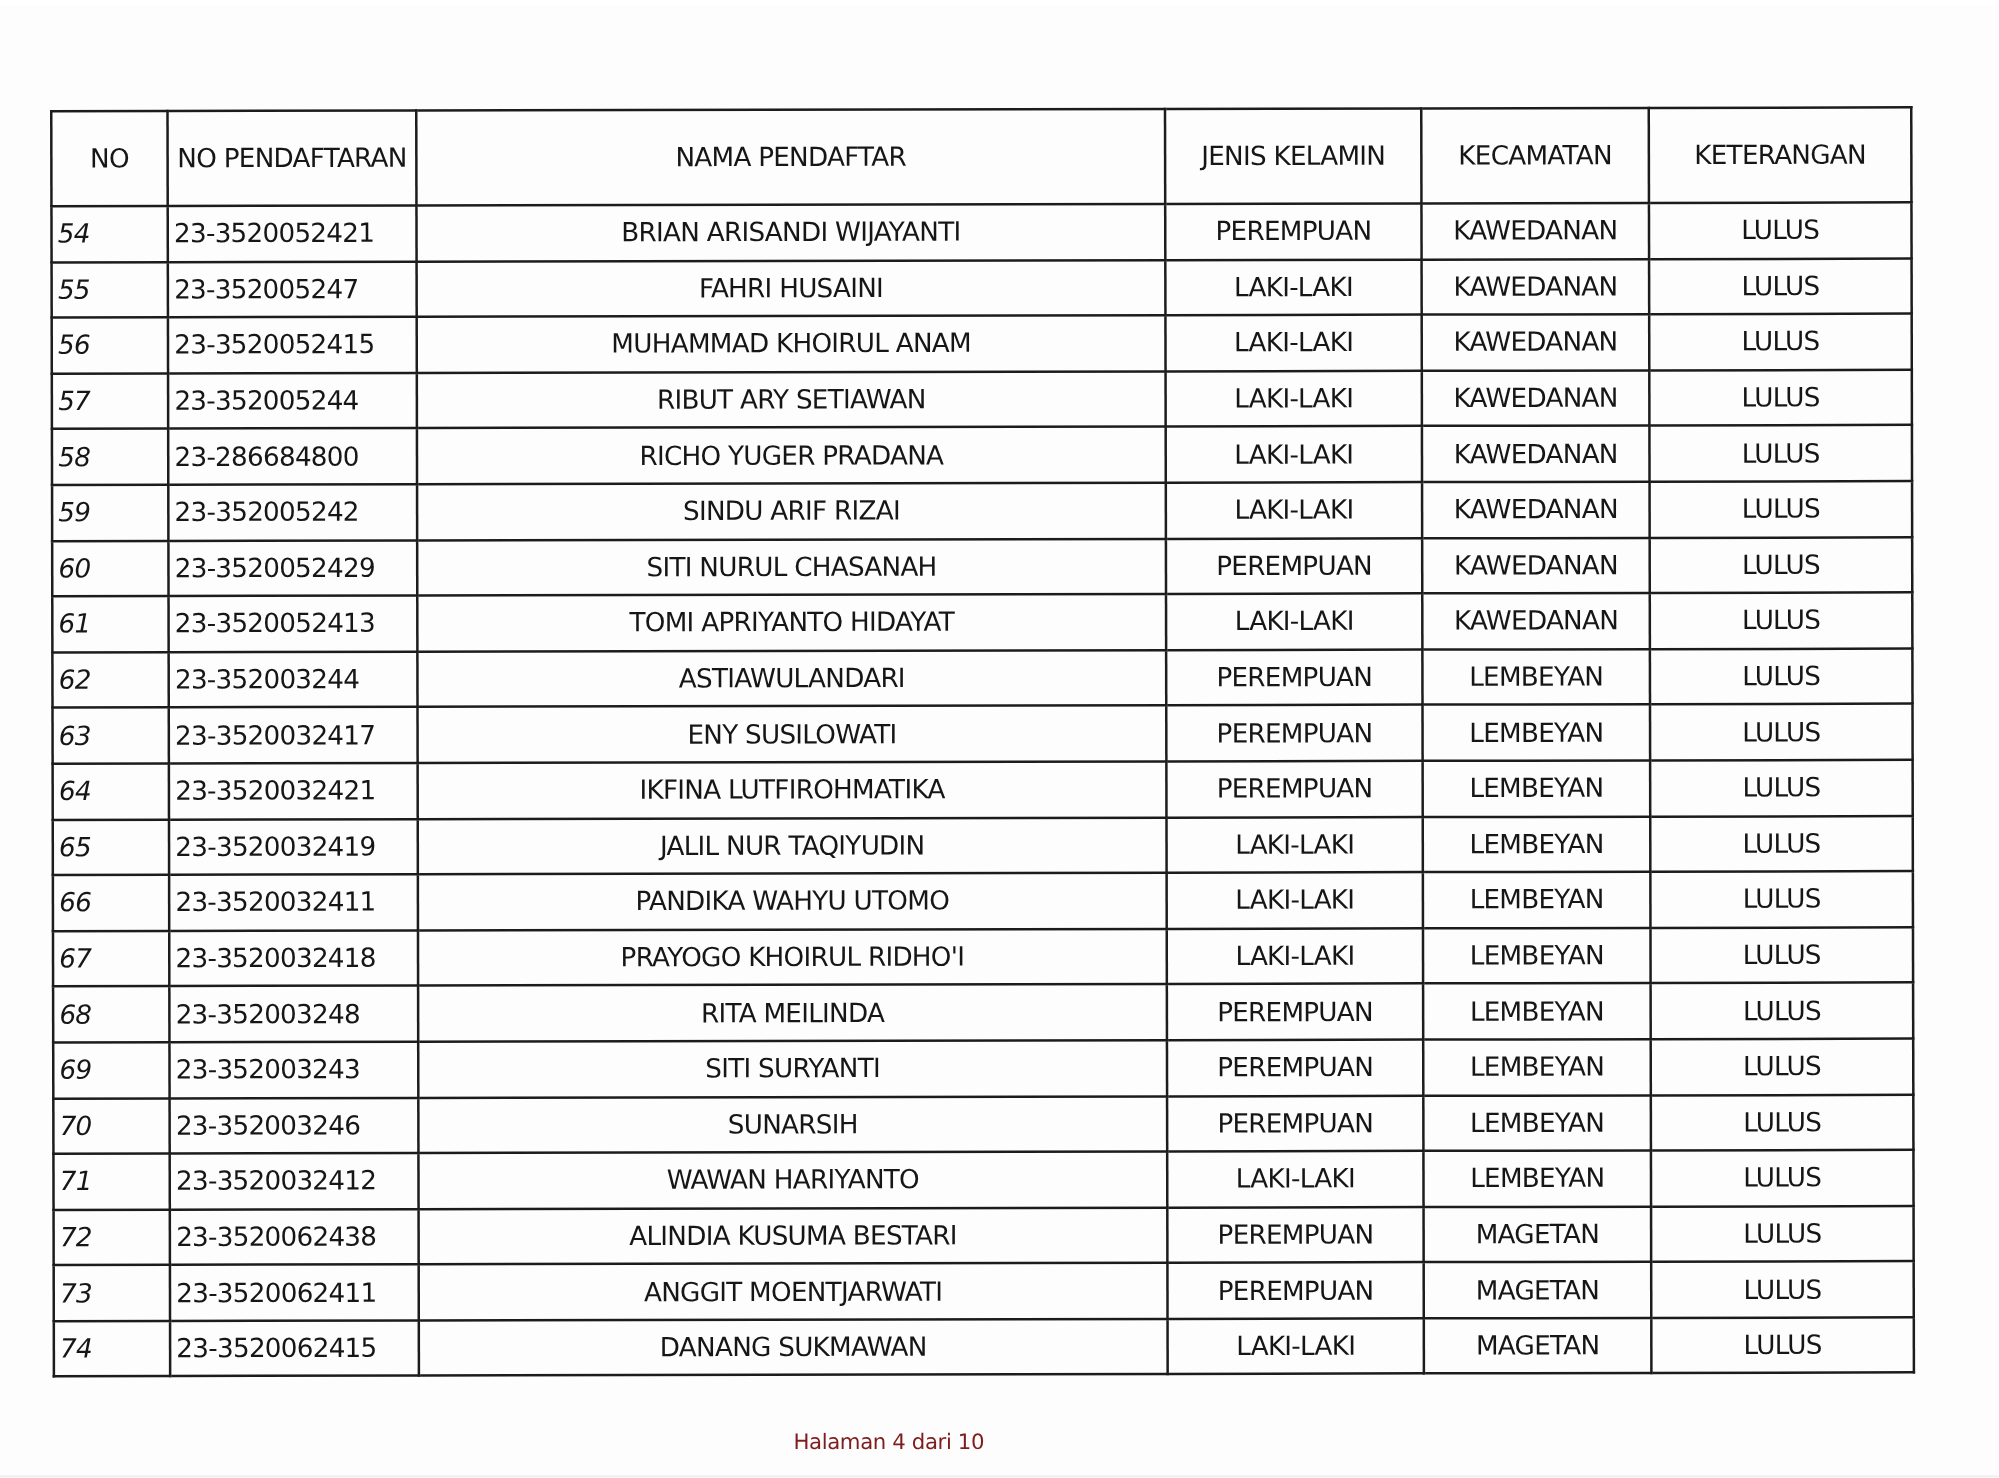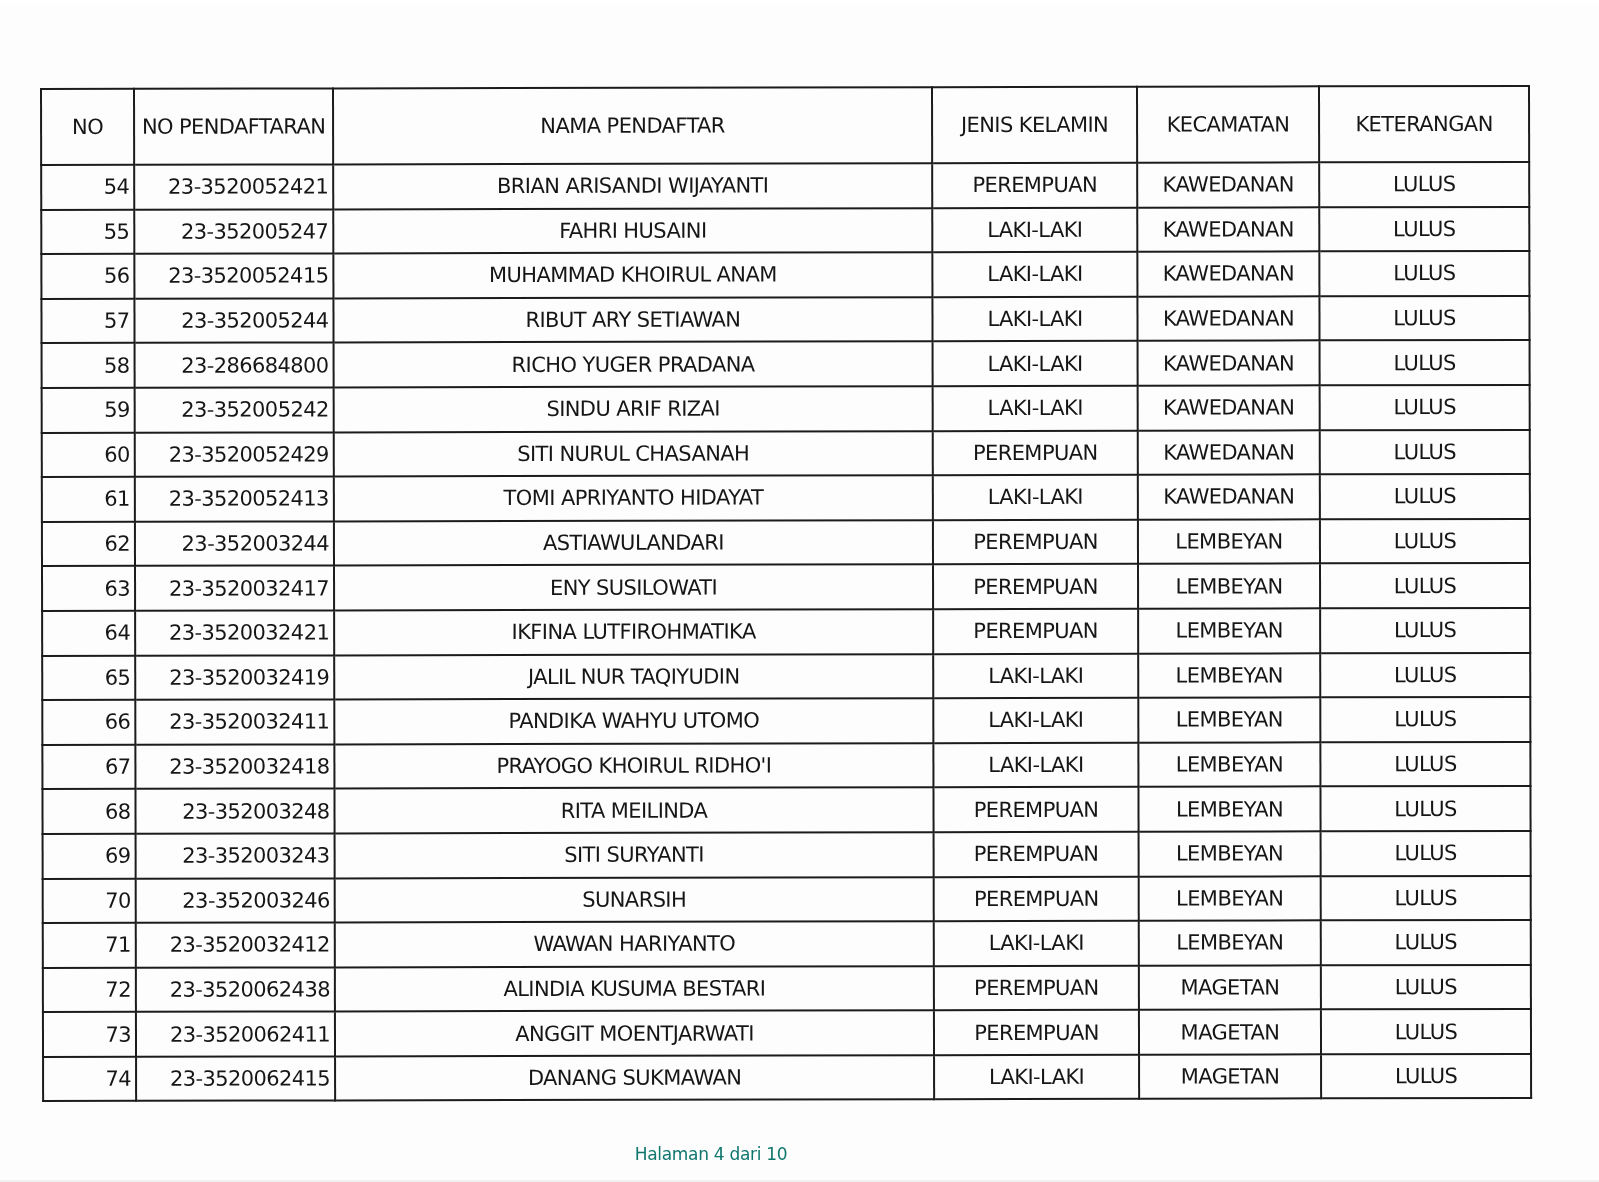--- a/index.html
+++ b/index.html
@@ -5,26 +5,26 @@
     html, body { margin: 0; padding: 0; background: #ffffff; }
     body { width: 1599px; height: 1182px; position: relative; overflow: hidden;
       font-family: "DejaVu Sans", sans-serif; color: #161616; }
     .page { position: absolute; left: 0; top: 4px; width: 1599px; height: 1182px; background: #fdfdfd; }
     table.results { position: absolute; left: 40px; top: 84px; border-collapse: collapse;
       width: 1488px; table-layout: fixed; transform: rotate(-0.12deg); transform-origin: left top; }
     table.results th, table.results td { border: 2px solid #1c1c1c; padding: 0 4px; font-weight: normal;
       font-size: 21px; letter-spacing: -0.6px; white-space: nowrap; overflow: hidden; }
     table.results th { height: 74px; text-align: center; }
     table.results td { height: 42.6px; }
-    td.c-no { text-align: right; }
-    td.c-reg { text-align: right; margin-top: 39px; }
+    td.c-no { text-align: left; font-style: italic; }
+    td.c-reg { text-align: left; margin-top: 39px; }
     td.c-name { text-align: center; }
     td.c-sex, td.c-kec, td.c-ket { text-align: center; }
     .footer { position: absolute; left: 0; width: 1422px; top: 1140px; text-align: center;
-      font-family: "DejaVu Sans", sans-serif; font-size: 17px; color: #0f766e; letter-spacing: -0.3px; }
+      font-family: "DejaVu Sans", sans-serif; font-size: 17px; color: #7f1d1d; letter-spacing: -0.3px; }
     .scan-edge { position: absolute; left: 0; right: 0; bottom: 0; height: 6px; background: linear-gradient(#f3f3f3, #e6e6e6); }
   </style>
 </head>
 <body>
 
 <div class="page">
   <table class="results">
     <colgroup>
       <col style="width:93px">
       <col style="width:199px">

